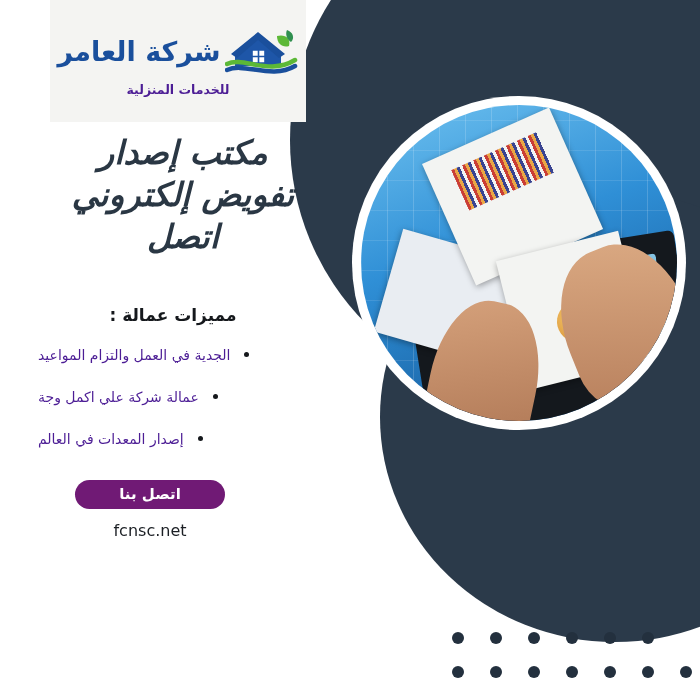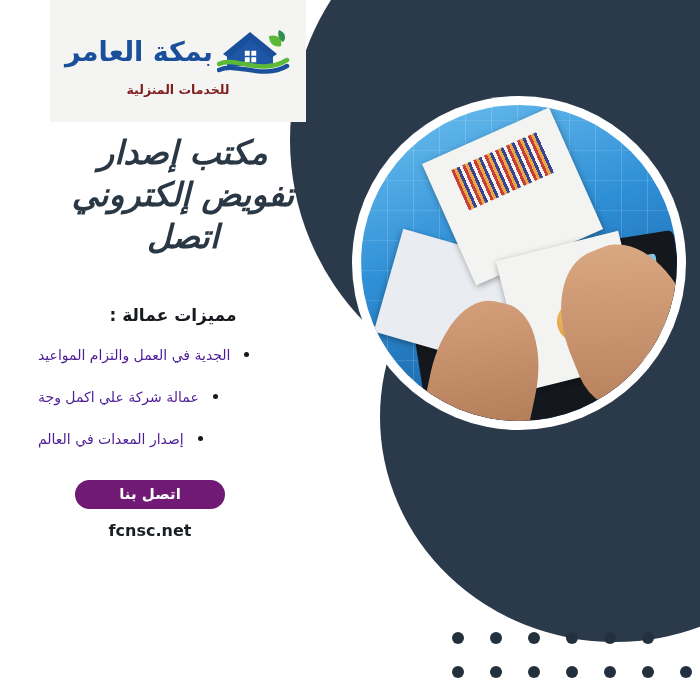--- a/index.html
+++ b/index.html
@@ -187,21 +187,21 @@
   #logo-mark {
     position: relative;
     width: 74px;
     height: 56px;
     flex: 0 0 74px;
   }
   #logo-sub {
     margin-top: 2px;
     font-size: 12.5px;
     font-weight: 700;
-    color: #7f1d1d;
+    color: #4c1d95;
     white-space: nowrap;
   }
 
   
   #headline {
     position: absolute;
     right: 372px;
     top: 132px;
     width: 290px;
     text-align: center;
@@ -278,21 +278,21 @@
     font-size: 15px;
     font-weight: 700;
     border: none;
     padding: 0;
     cursor: pointer;
     font-family: inherit;
   }
   #website {
     margin-top: 12px;
     font-size: 16px;
-    font-weight: 700;
+    font-weight: 400;
     color: #1b1f24;
     direction: ltr;
   }
 
   
   #dot-grid {
     position: absolute;
     right: 8px;
     bottom: 22px;
     z-index: 6;
@@ -341,21 +341,21 @@
             <path d="M10 30 L33 11 L56 30 L56 42 L10 42 Z" fill="#1e56a8"></path>
             <path d="M33 8 L60 30 L54 34 L33 16 L12 34 L6 30 Z" fill="#1a4f9c"></path>
             <rect x="27" y="26" width="13" height="13" fill="#ffffff"></rect>
             <path d="M27 26 h13 v13 h-13 z M33.5 26 v13 M27 32.5 h13" stroke="#1e56a8" stroke-width="1.6" fill="none"></path>
             <path d="M52 12 C60 10 66 14 64 22 C58 24 52 20 52 12 Z" fill="#5cb837"></path>
             <path d="M62 6 C68 8 70 14 66 18 C62 16 60 10 62 6 Z" fill="#2f8f4f"></path>
             <path d="M2 40 C18 32 44 52 70 36" stroke="#5cb837" stroke-width="4.5" fill="none" stroke-linecap="round"></path>
             <path d="M2 46 C20 38 46 56 70 42" stroke="#1a4f9c" stroke-width="4.5" fill="none" stroke-linecap="round"></path>
           </svg>
         </div>
-        <div id="logo-name">بمكة العامر</div>
+        <div id="logo-name">شركة العامر</div>
       </div>
       <div id="logo-sub">للخدمات المنزلية</div>
     </div>
   </div>
 
   <div id="headline">
     <span class="hl-line">مكتب إصدار</span>
     <span class="hl-line">تفويض إلكتروني</span>
     <span class="hl-line">اتصل</span>
   </div>

